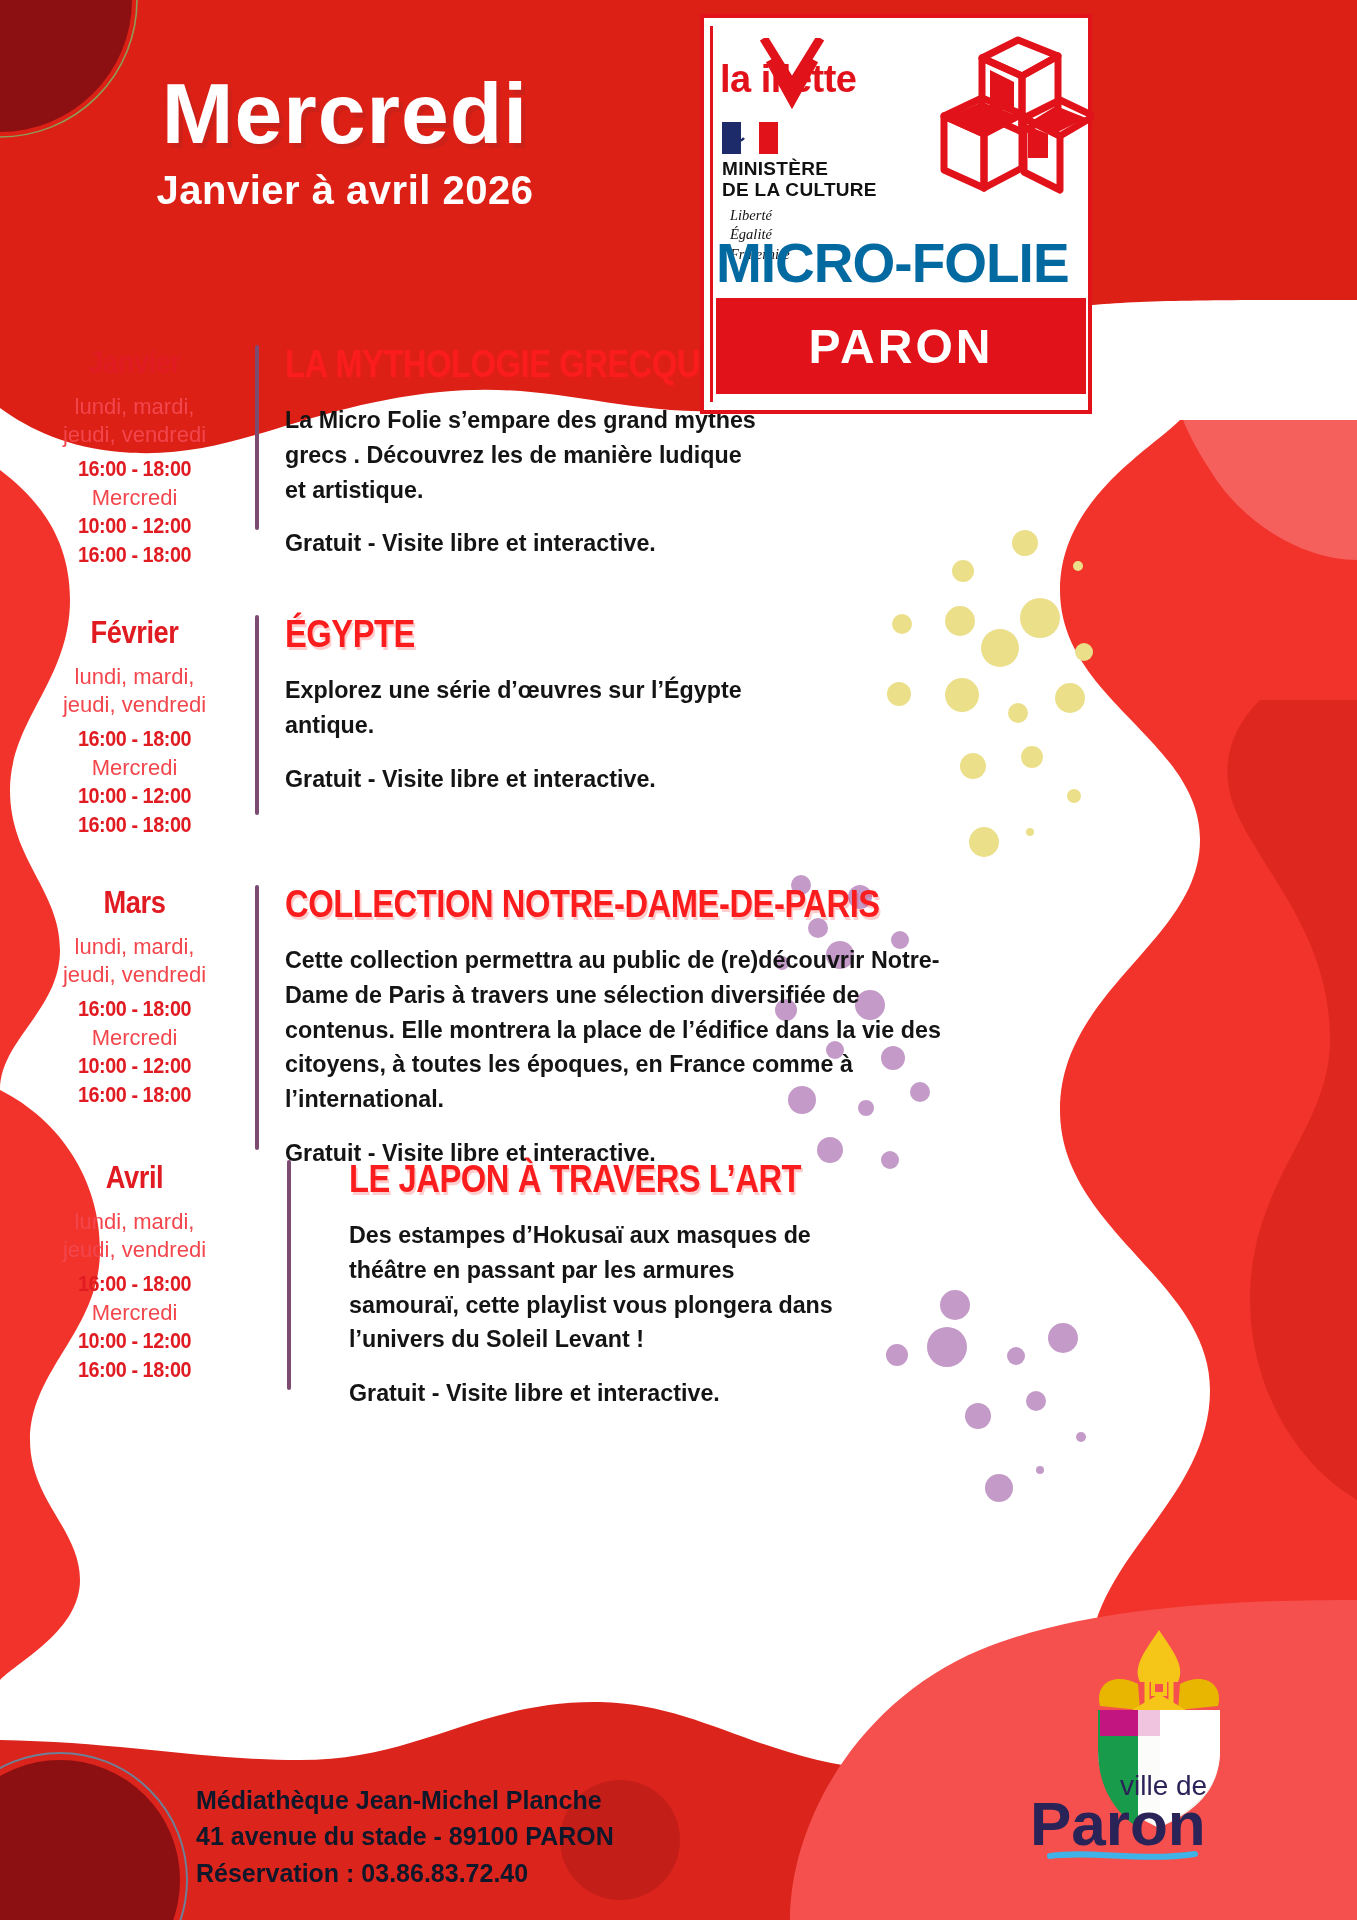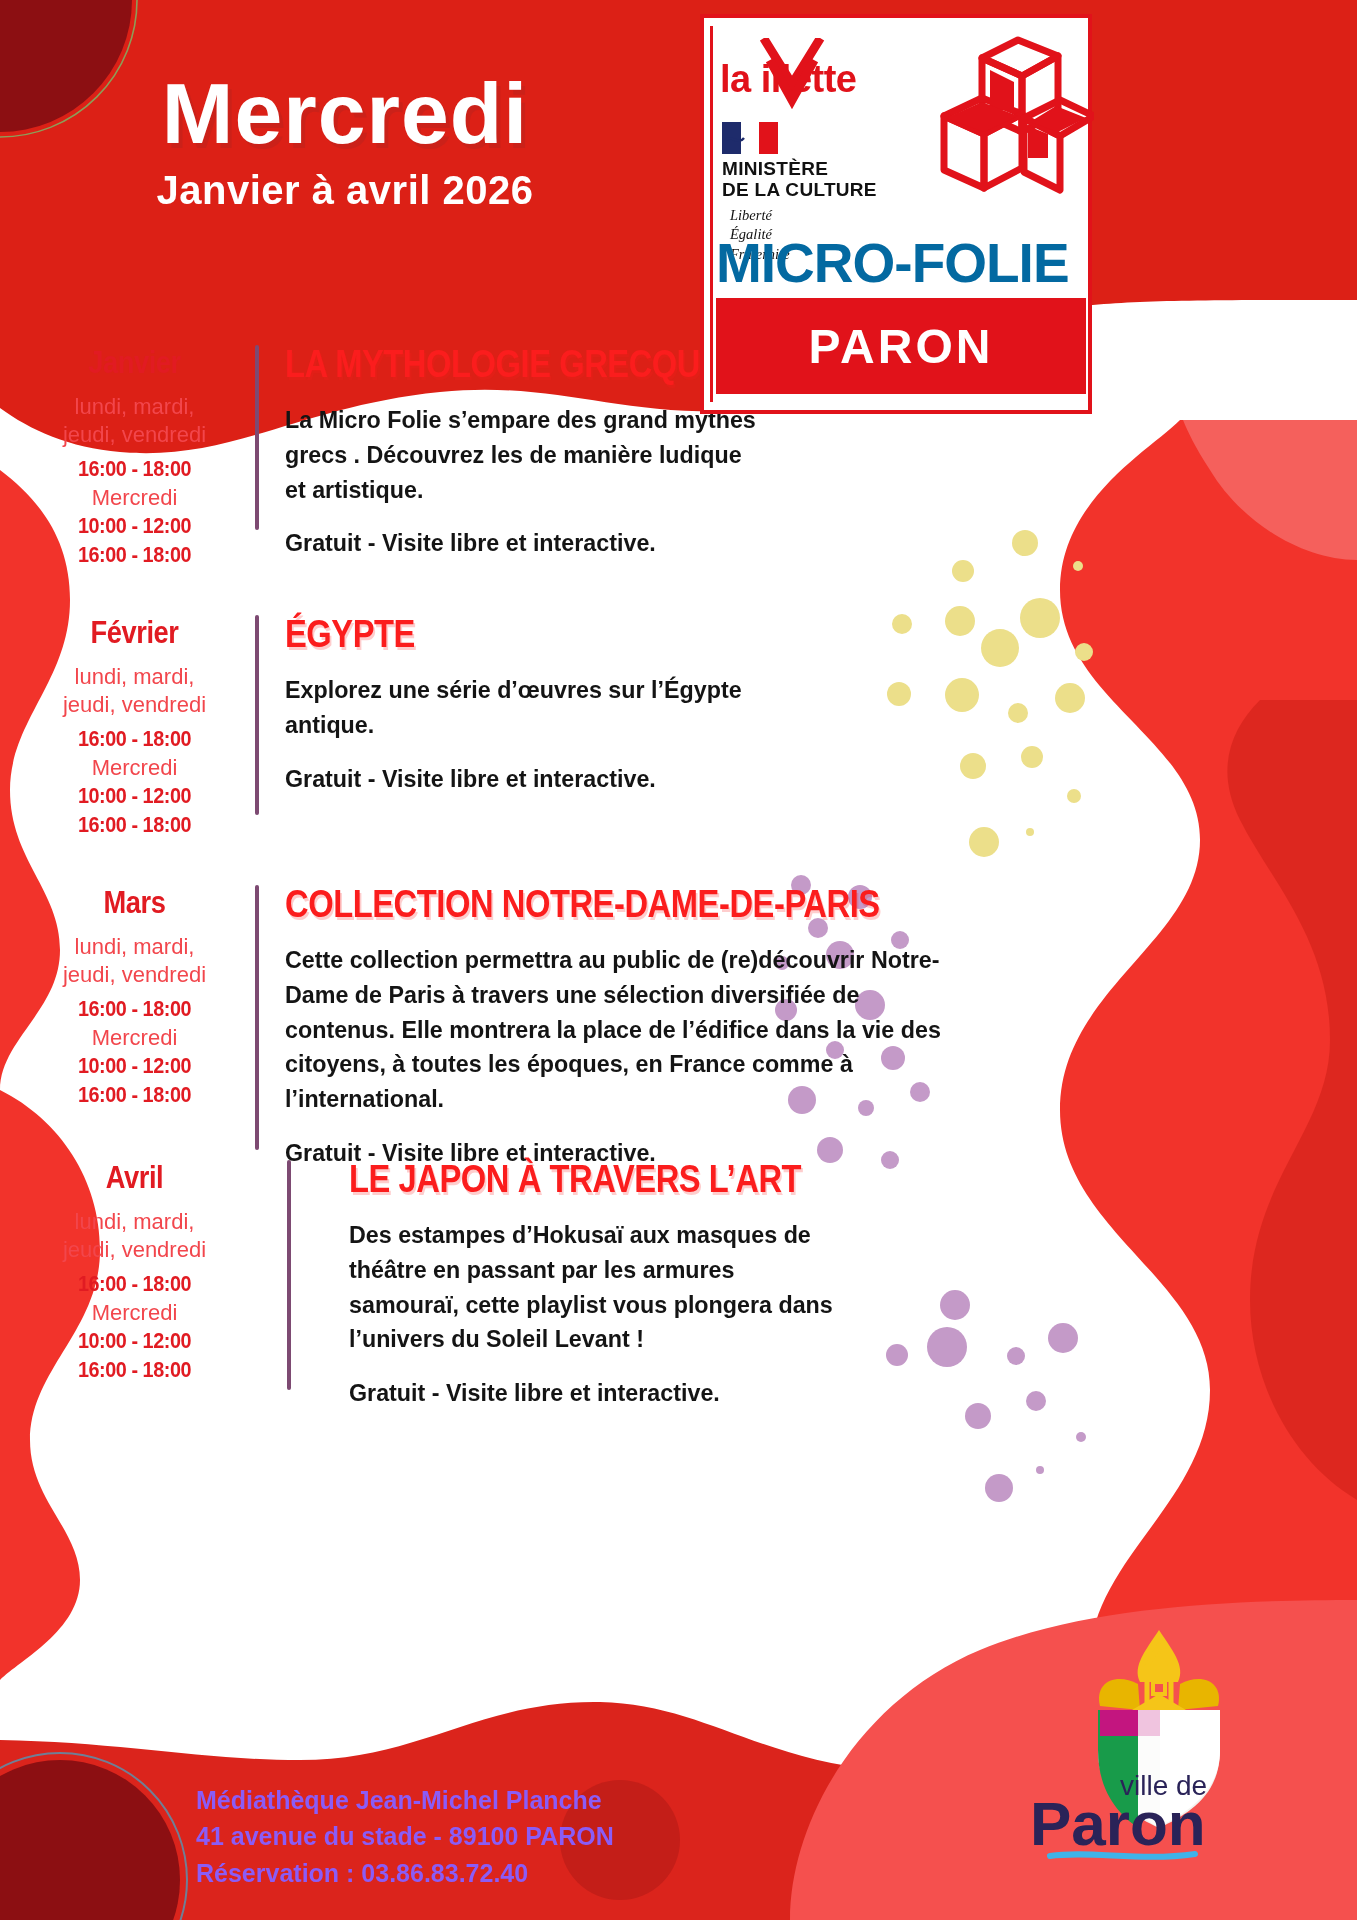--- a/index.html
+++ b/index.html
@@ -107,21 +107,21 @@
   #row-fevrier{left:40px;top:615px;width:780px;}
   #row-fevrier .vbar{height:200px;}
   #row-mars{left:40px;top:885px;width:880px;}
   #row-mars .vbar{height:265px;}
   #row-avril{left:40px;top:1160px;width:820px;gap:32px;}
   #row-avril .vbar{height:230px;}
 
   
   .footer{
     position:absolute;left:196px;top:1782px;z-index:6;
-    font-family:"Liberation Sans", sans-serif;font-weight:bold;font-size:25px;color:#8b5cf6;
+    font-family:"Liberation Sans", sans-serif;font-weight:bold;font-size:25px;color:#0f172a;
     line-height:1.45;
   }
   .ville-logo{position:absolute;left:1020px;top:1610px;width:290px;height:250px;z-index:7;}
 </style>
 </head>
 <body>
 
 <div class="poster">
 
   <div class="bg">

